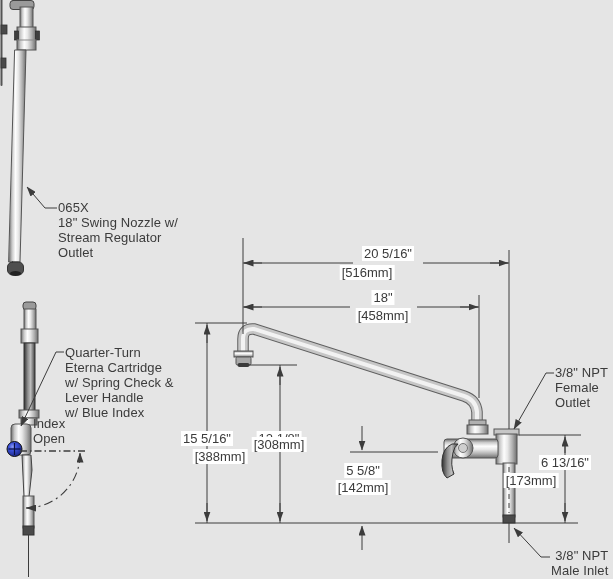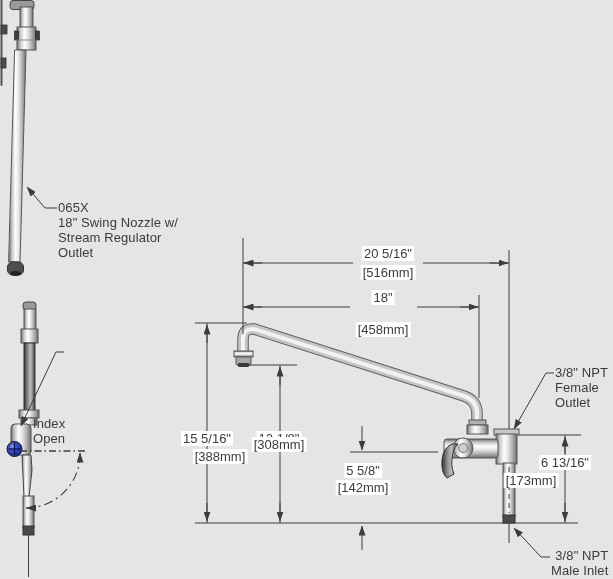--- a/index.html
+++ b/index.html
@@ -155,32 +155,37 @@
     <line x1="546" y1="373" x2="514" y2="429" marker-end="url(#arr)"></line>
     <line x1="550" y1="557" x2="541" y2="557"></line>
     <line x1="541" y1="557" x2="514" y2="528" marker-end="url(#arr)"></line>
   </g>
 </svg>
 
 <div class="label" style="left:58px;top:200px">065X
 18" Swing Nozzle w/
 Stream Regulator
 Outlet</div>
+<div class="label" style="left:65px;top:345px">Quarter-Turn
+Eterna Cartridge
+w/ Spring Check &amp;
+Lever Handle
+w/ Blue Index</div>
 <div class="label" style="left:33px;top:416px">Index
 Open</div>
 <div class="label" style="left:555px;top:365px">3/8" NPT
 Female
 Outlet</div>
 <div class="label ra" style="left:551px;top:548px">3/8" NPT
 Male Inlet</div>
 
 <div class="dim" style="left:388px;top:246px">20 5/16"</div>
-<div class="dim" style="left:388px;top:265px">[516mm]</div>
+<div class="dim" style="left:367px;top:265px">[516mm]</div>
 <div class="dim" style="left:383px;top:290px">18"</div>
-<div class="dim" style="left:383px;top:322px">[458mm]</div>
+<div class="dim" style="left:383px;top:308px">[458mm]</div>
 <div class="dim" style="left:207px;top:431px">15 5/16"</div>
 <div class="dim" style="left:220px;top:449px">[388mm]</div>
 <div class="dim" style="left:279px;top:431px">12 1/8"</div>
 <div class="dim" style="left:279px;top:437px">[308mm]</div>
 <div class="dim" style="left:363px;top:463px">5 5/8"</div>
 <div class="dim" style="left:363px;top:480px">[142mm]</div>
 <div class="dim" style="left:565px;top:455px">6 13/16"</div>
 <div class="dim" style="left:531px;top:473px">[173mm]</div>
 
 </div>

